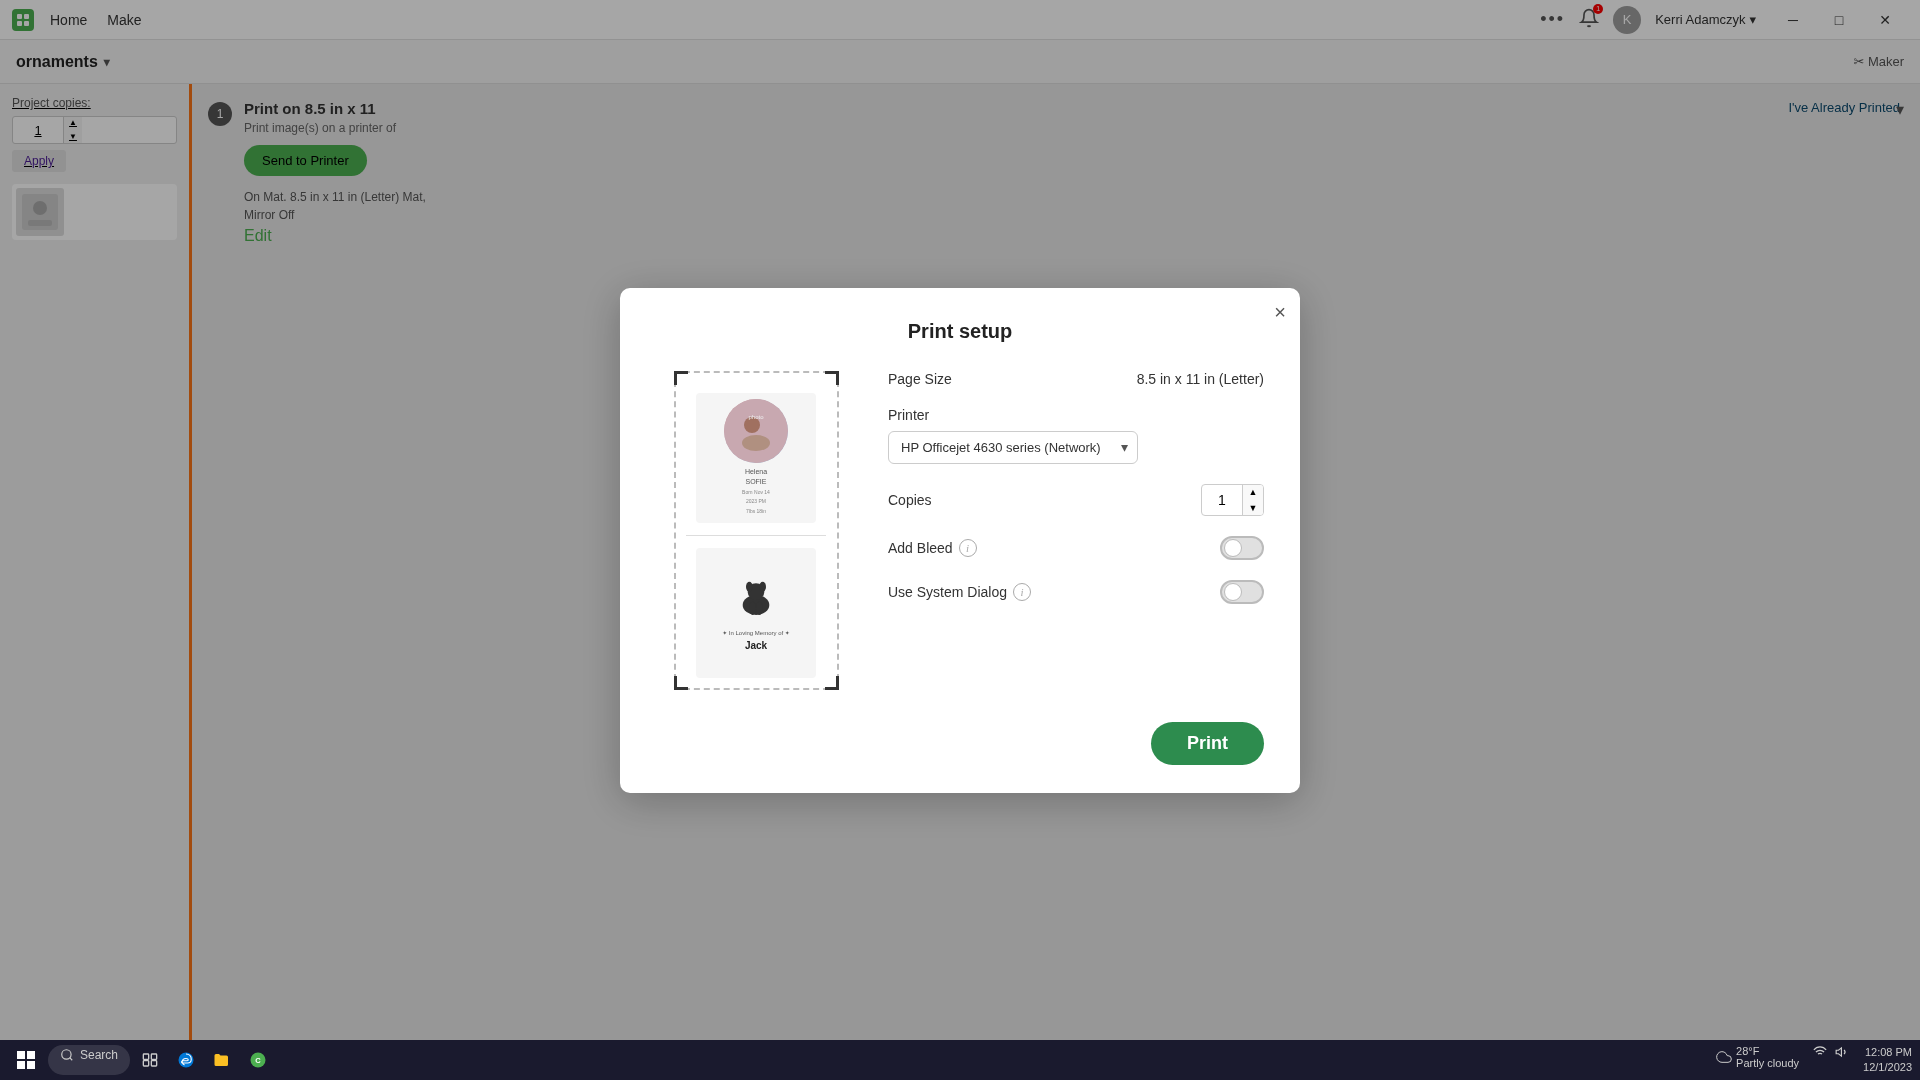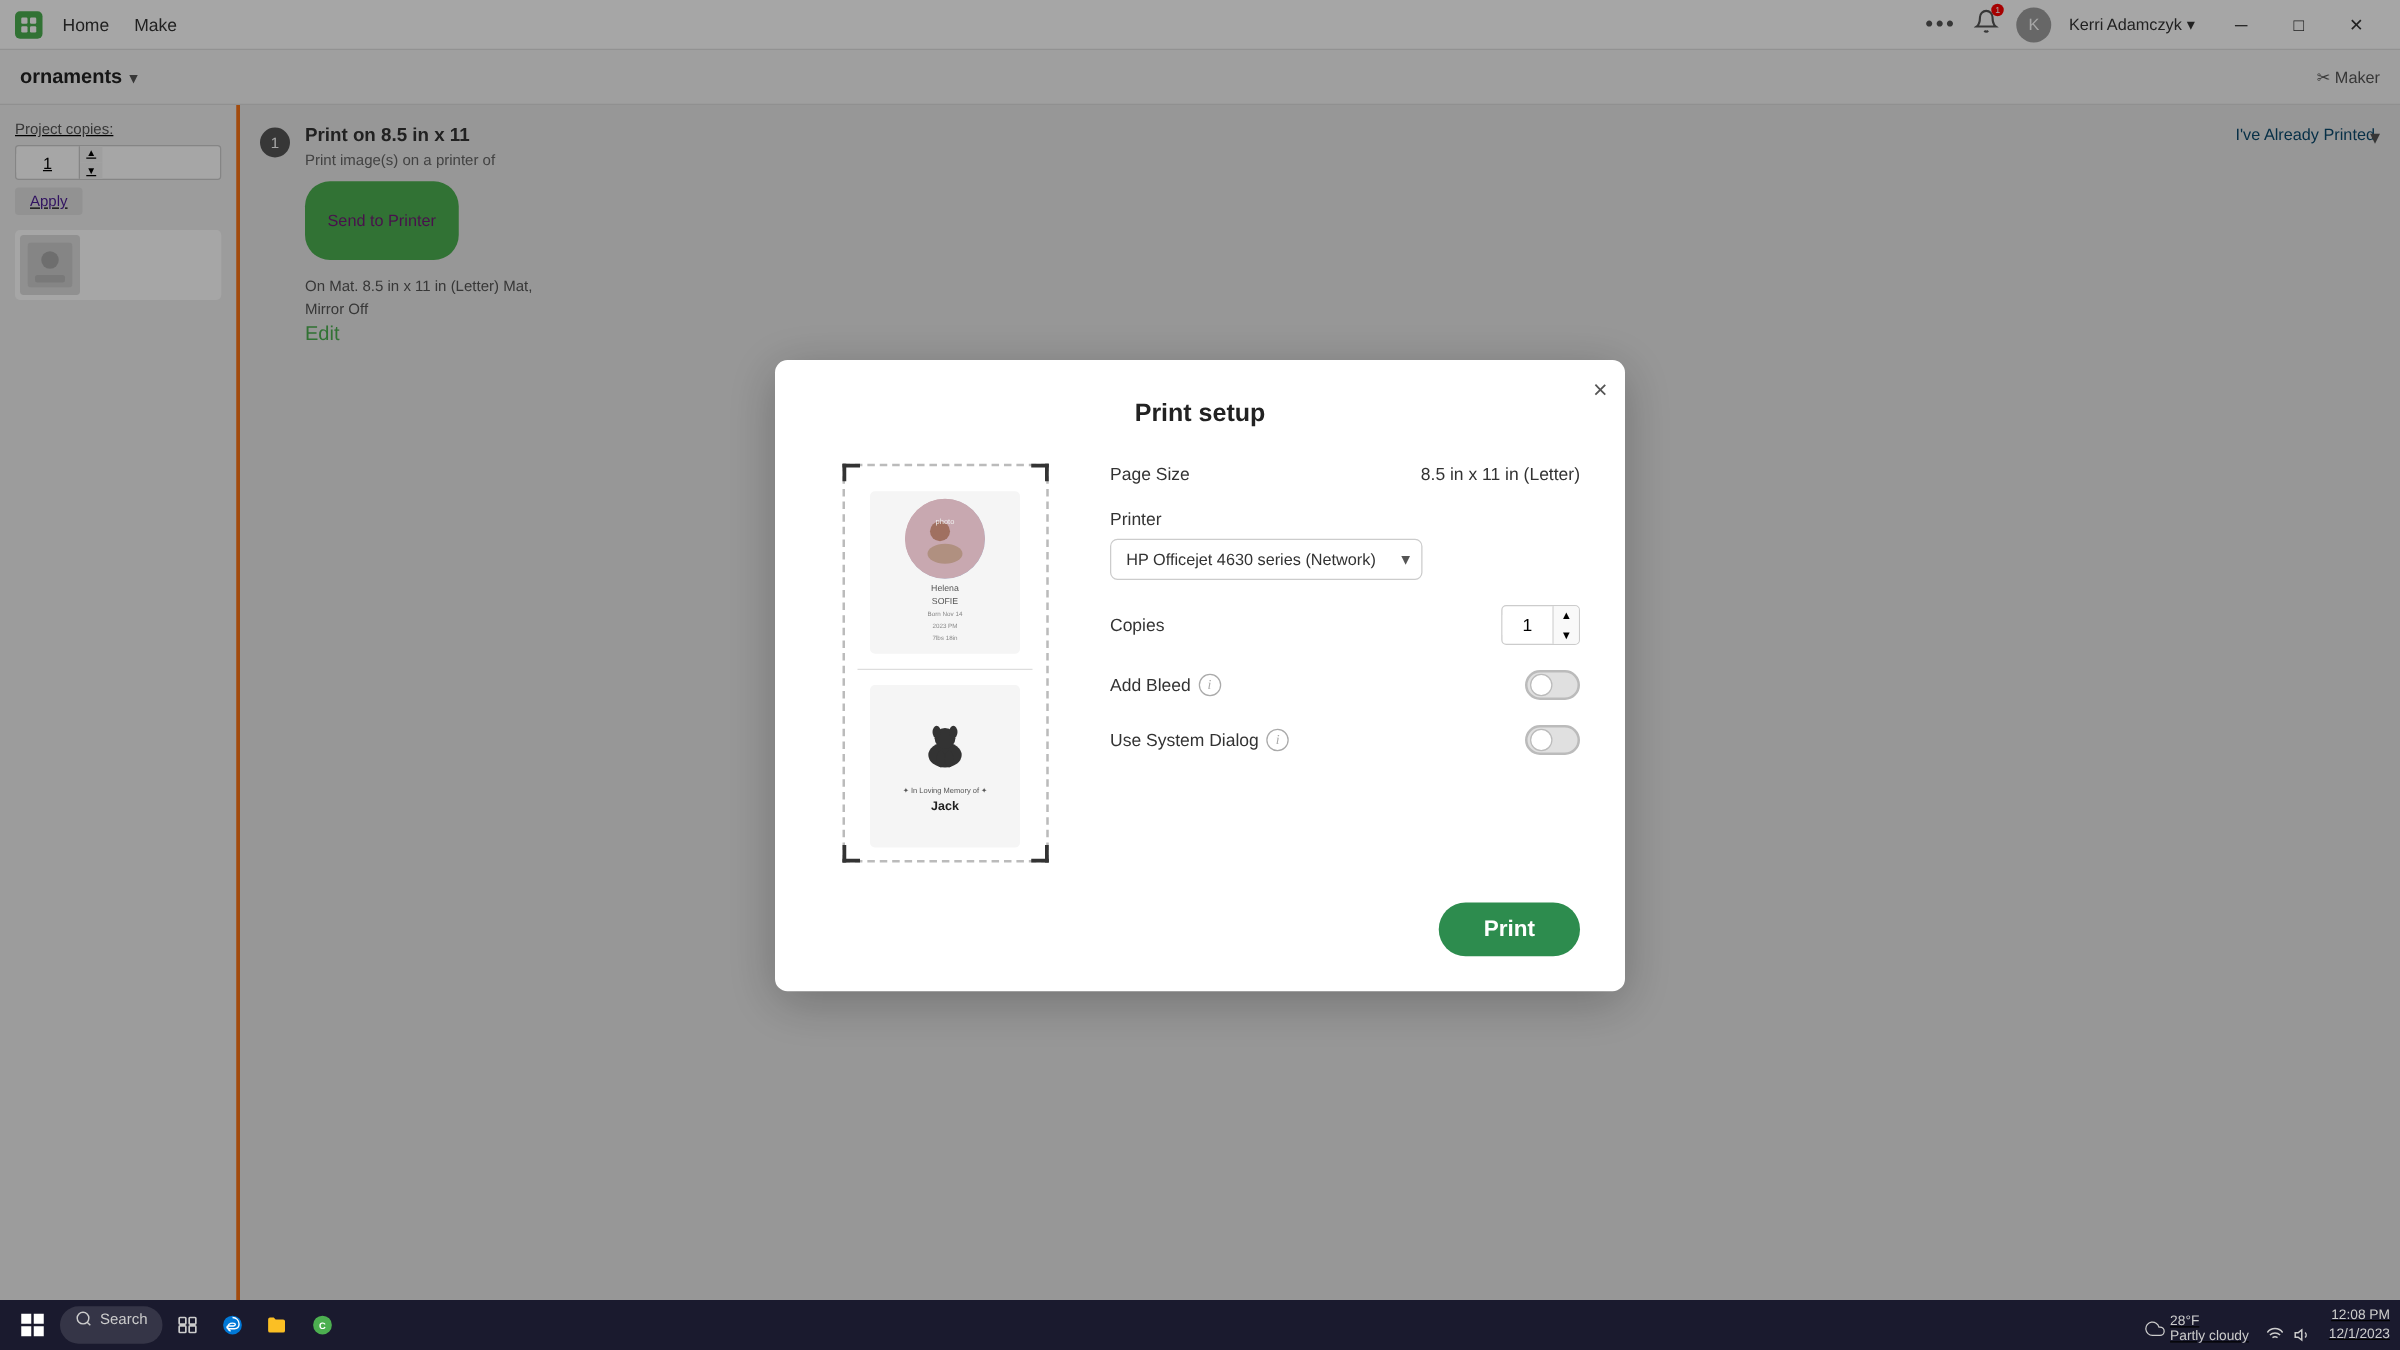--- a/index.html
+++ b/index.html
@@ -56,21 +56,21 @@
     .thumb-item { display: flex; align-items: center; background: white; border-radius: 4px; padding: 4px; gap: 8px; }
     .thumb-img { width: 48px; height: 48px; background: #ddd; border-radius: 3px; display: flex; align-items: center; justify-content: center; font-size: 8px; color: #999; }
 
     
     .content-area { flex: 1; background: #e8e8e8; padding: 16px; position: relative; }
     .step-row { display: flex; align-items: flex-start; gap: 12px; }
     .step-circle { width: 24px; height: 24px; border-radius: 50%; background: #555; color: white; font-size: 12px; display: flex; align-items: center; justify-content: center; flex-shrink: 0; margin-top: 2px; }
     .step-content { flex: 1; }
     .step-title { font-size: 15px; font-weight: 600; color: #333; margin-bottom: 4px; }
     .step-desc { font-size: 12px; color: #666; margin-bottom: 10px; max-width: 320px; }
-    .send-to-printer-btn { background: #4caf50; color: #701a75; border: none; border-radius: 20px; padding: 24px 18px; font-size: 13px; cursor: pointer; font-weight: 500; }
+    .send-to-printer-btn { background: #4caf50; color: #000000; border: none; border-radius: 20px; padding: 8px 18px; font-size: 13px; cursor: pointer; font-weight: 500; }
     .mat-info { margin-top: 12px; font-size: 12px; color: #555; line-height: 1.5; }
     .edit-link { color: #4caf50; font-size: 16px; cursor: pointer; text-decoration: none; }
     .already-printed { color: #0c4a6e; font-size: 13px; cursor: pointer; position: absolute; right: 20px; top: 16px; }
     .collapse-arrow { position: absolute; right: 16px; top: 16px; font-size: 16px; color: #555; cursor: pointer; }
 
     
     .taskbar {
       height: 40px;
       background: #1a1a2e;
       position: fixed;
@@ -80,21 +80,21 @@
       display: flex;
       align-items: center;
       padding: 0 8px;
       gap: 4px;
       z-index: 9999;
     }
     .taskbar-icon { width: 32px; height: 32px; display: flex; align-items: center; justify-content: center; border-radius: 4px; cursor: pointer; font-size: 14px; }
     .taskbar-start { width: 36px; height: 36px; display: flex; align-items: center; justify-content: center; cursor: pointer; }
     .taskbar-search { display: flex; align-items: flex-start; background: rgba(255,255,255,0.12); border-radius: 20px; padding: 3px 12px; gap: 6px; cursor: pointer; height: 30px; }
     .taskbar-search span { font-size: 12px; color: #ccc; }
-    .taskbar-right { margin-left: auto; display: flex; align-items: flex-end; gap: 6px; text-decoration: underline; }
+    .taskbar-right { margin-left: auto; display: flex; align-items: flex-start; gap: 6px; }
     .taskbar-time { font-size: 11px; color: #ccc; text-align: right; line-height: 1.4; }
     .taskbar-sys { display: flex; align-items: center; gap: 8px; padding: 0 8px; }
     .weather-info { font-size: 11px; color: #ccc; display: flex; align-items: center; gap: 4px; }
 
     
     .overlay {
       position: fixed;
       top: 0; left: 0; right: 0; bottom: 0;
       background: rgba(0,0,0,0.35);
       z-index: 100;

